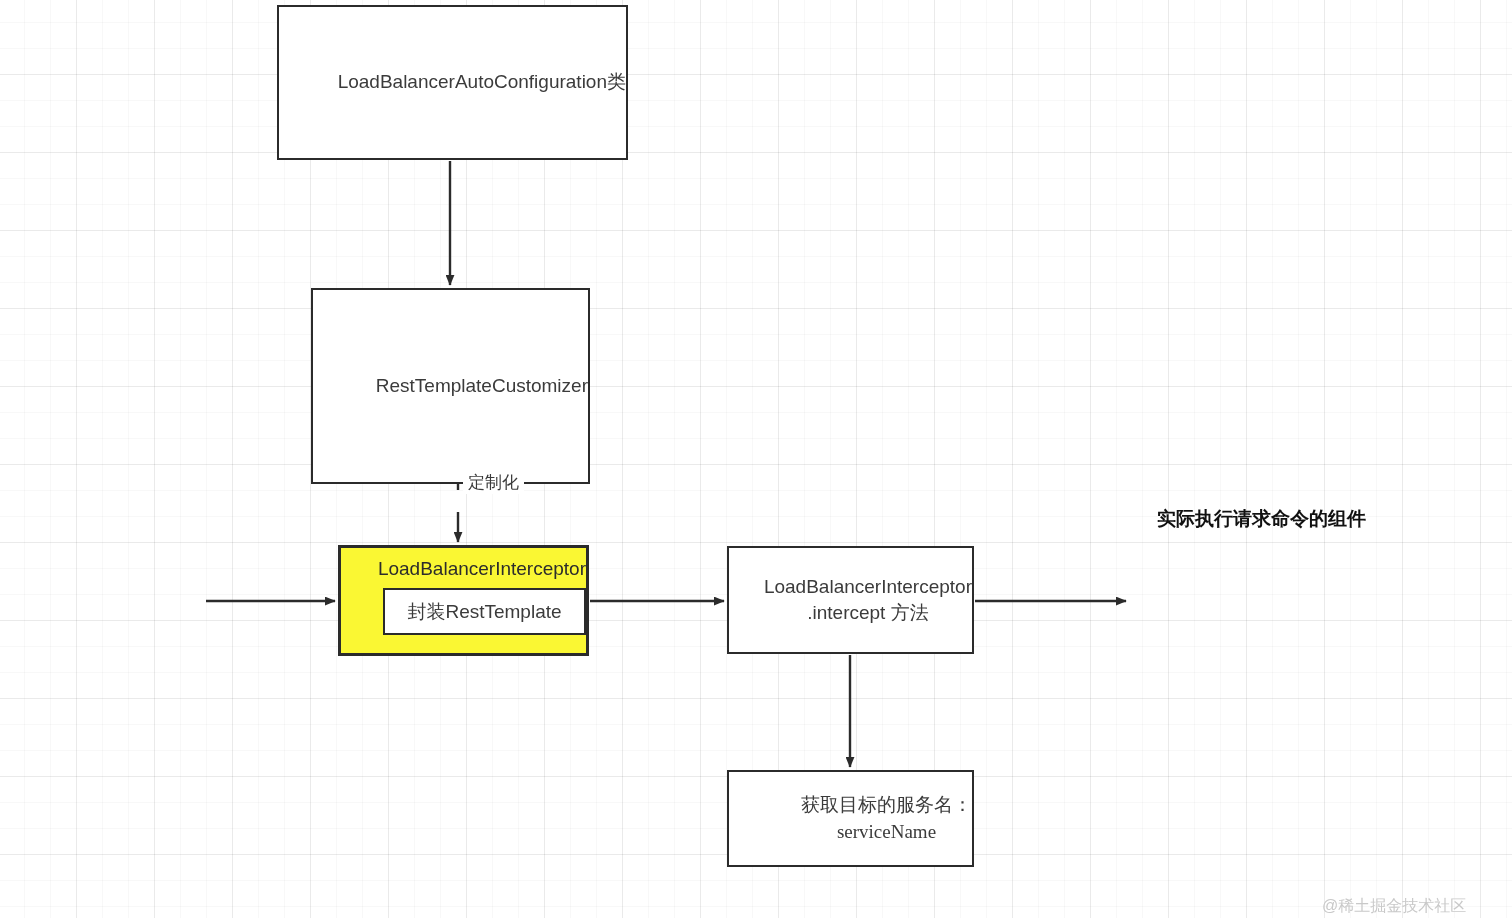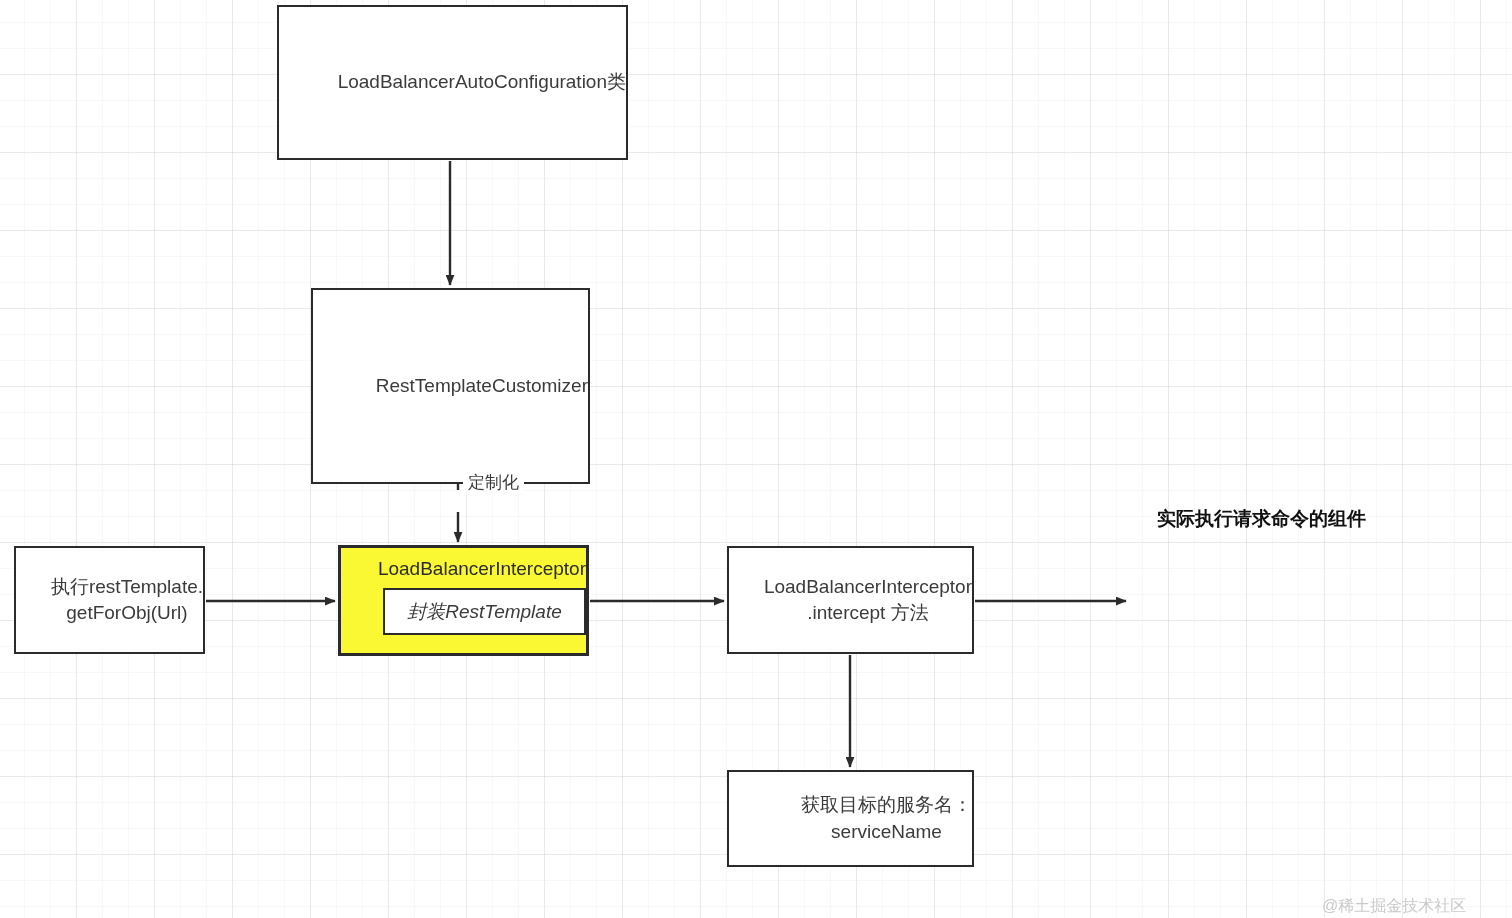--- a/index.html
+++ b/index.html
@@ -104,21 +104,20 @@
     box-sizing: border-box;
     width: 203px;
     height: 47px;
     background: #ffffff;
     border: 2px solid #2b2b2b;
     display: flex;
     align-items: center;
     justify-content: center;
     font-size: 19px;
     color: #3b3b3b;
-    font-style: italic;
   }
 
   .node-intercept-method {
     left: 727px;
     top: 546px;
     width: 247px;
     height: 108px;
     font-size: 19px;
   }
 
@@ -131,20 +130,21 @@
     background: #ccf2cc;
     border: 2.5px solid #2b2b2b;
   }
 
   .node-service-name {
     left: 727px;
     top: 770px;
     width: 247px;
     height: 97px;
     font-size: 19px;
+    font-family: Liberation Serif, serif;
   }
 
   
   .edge-label {
     position: absolute;
     font-size: 17px;
     color: #3b3b3b;
     background: transparent;
     white-space: nowrap;
   }
@@ -217,24 +217,20 @@
   </svg>
 
   <div class="node node-autoconfig">
     <span class="title">LoadBalancerAutoConfiguration类</span>
   </div>
 
   <div class="node node-customizer">
     <span class="title">RestTemplateCustomizer</span>
   </div>
 
-  <div class="node node-rest-call">
-    <span class="title">执行restTemplate.
-getForObj(Url)</span>
-  </div>
 
   <div class="node node-interceptor">
     <span class="title">LoadBalancerInterceptor</span>
     <div class="inner-box">
       <span>封装RestTemplate</span>
     </div>
   </div>
 
   <div class="node node-intercept-method">
     <span class="title">LoadBalancerInterceptor

